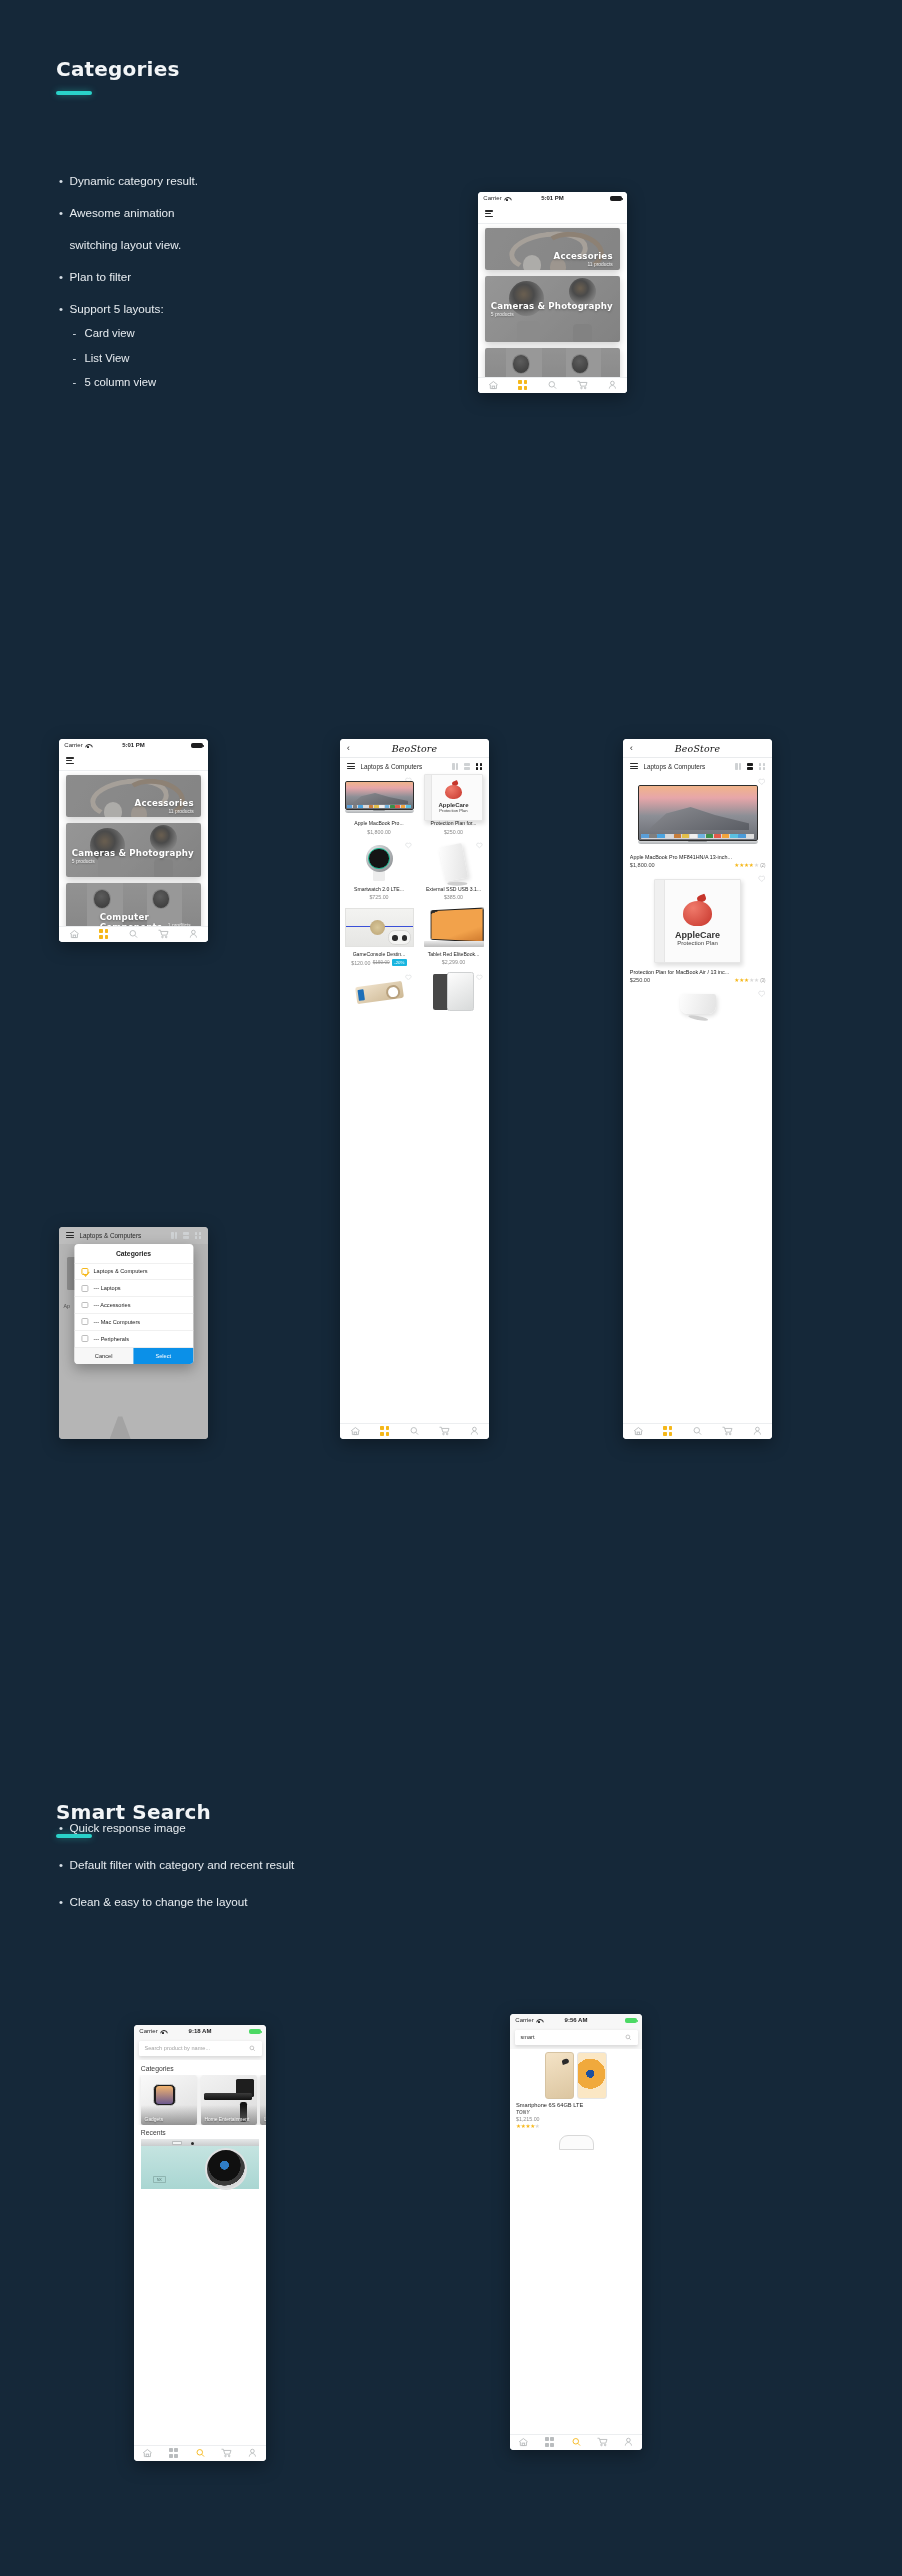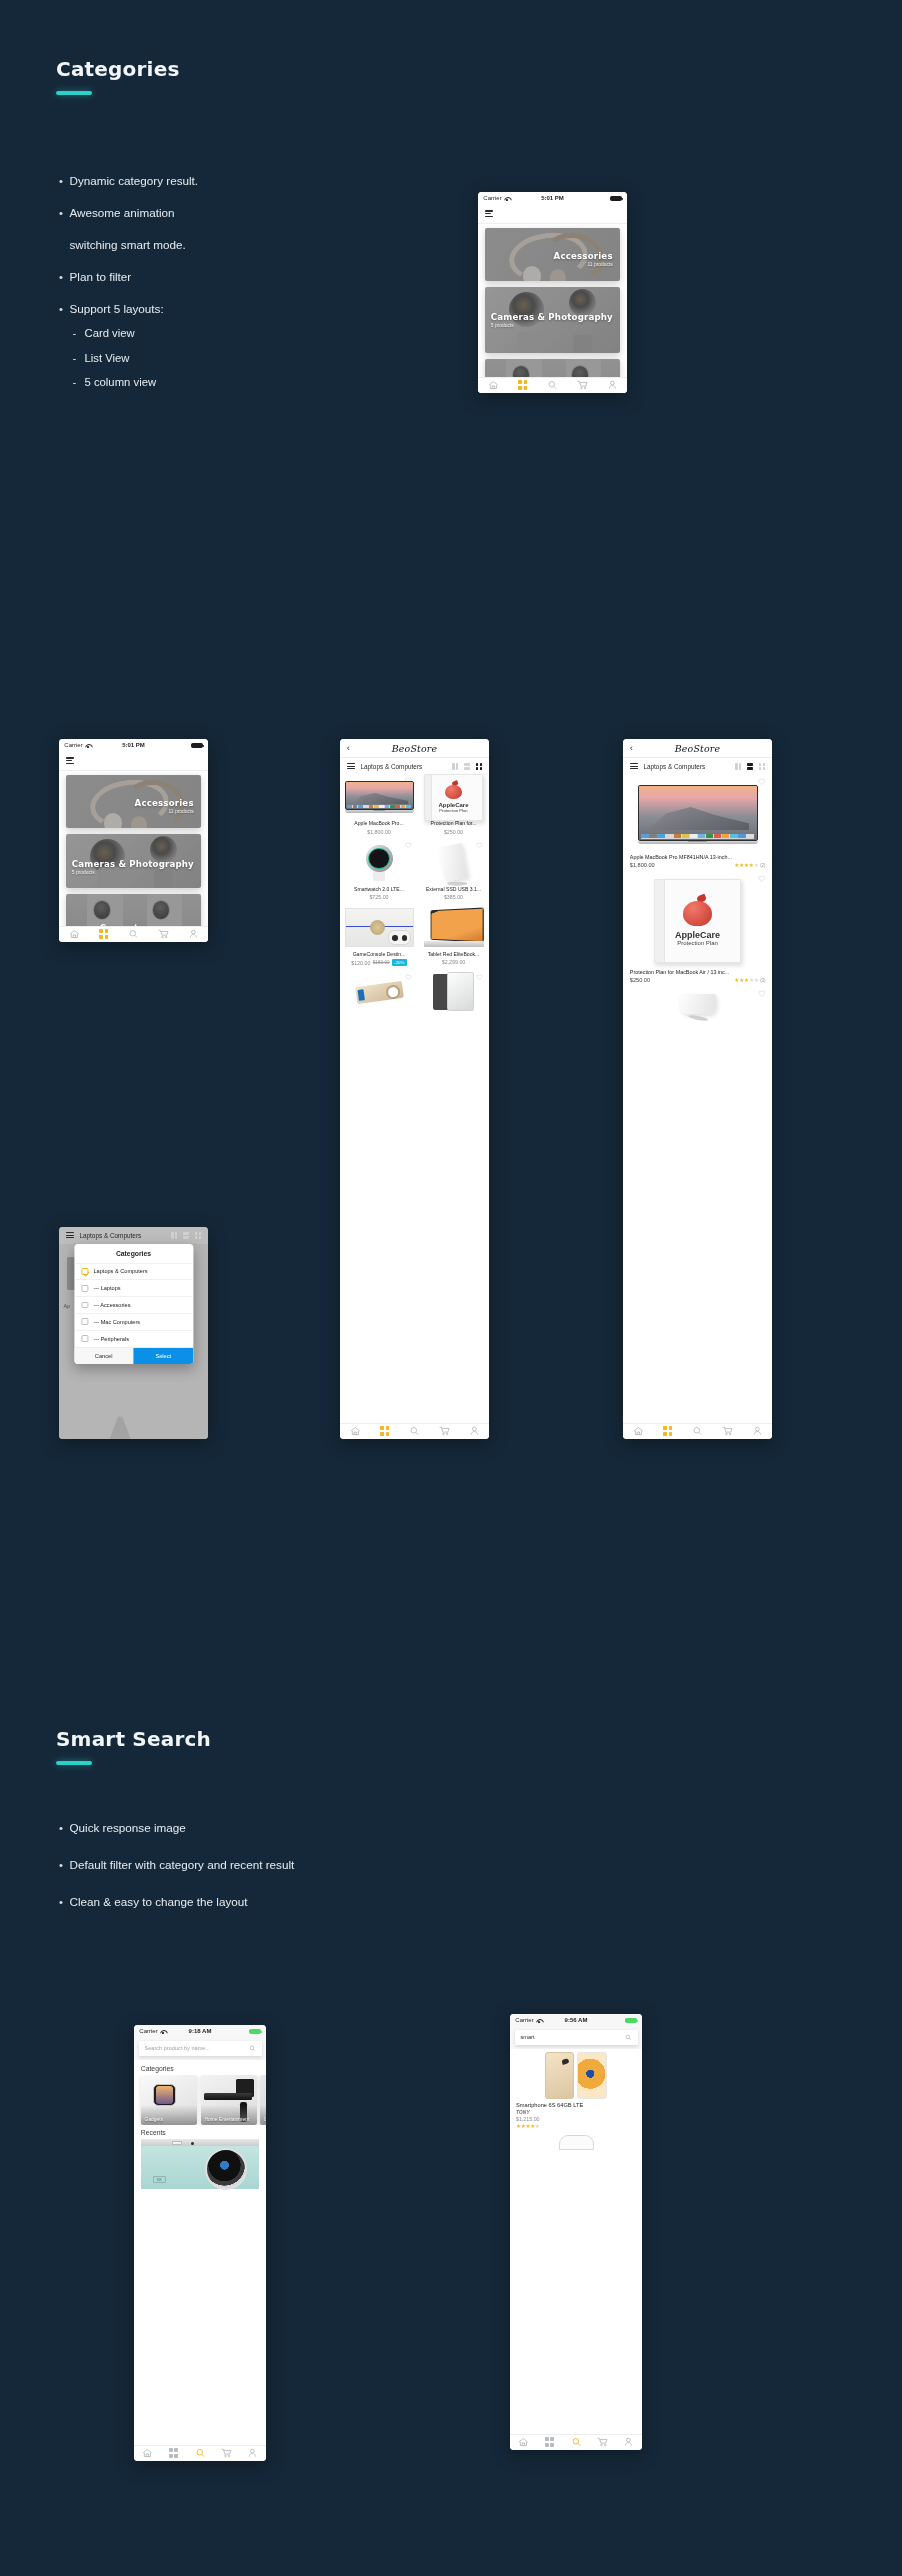--- a/index.html
+++ b/index.html
@@ -120,21 +120,21 @@
   .vt.rows { flex-direction: column; gap: 1.4px; }
   .vt.rows i { width: 6.8px; height: 2.6px; background: #cfd2d4; border-radius: 0.8px; }
   .vt.rows.active i { background: #1c1c1c; }
   .vt.grid { display: grid; grid-template-columns: 2.7px 2.7px; gap: 1.2px; }
   .vt.grid i { width: 2.7px; height: 2.7px; background: #cfd2d4; border-radius: 0.6px; }
   .vt.grid.active i { background: #1c1c1c; }
 
   
   .cat-list { padding: 4.5px 6.8px; display: flex; flex-direction: column; gap: 6px; background: #fff; }
   .cat-card {
-    position: relative; height: 53px; border-radius: 2.3px; overflow: hidden;
+    position: relative; height: 42px; border-radius: 2.3px; overflow: hidden;
     box-shadow: 0 2.3px 7.5px rgba(0,0,0,.18);
   }
   .cat-card .img { position: absolute; inset: 0; }
   .cat-card .shade { position: absolute; inset: 0; background: rgba(118,118,118,.42); }
   .cat-title {
     position: absolute; color: #fff; font-family: "DejaVu Sans", sans-serif;
     font-weight: bold; font-size: 8.6px;
     text-shadow: 0 0.8px 2.3px rgba(0,0,0,.35); letter-spacing: 0.2px;
   }
   .cat-count {
@@ -370,21 +370,21 @@
   <div class="bullets" style="left:59px; top:174px; width:316px;">
     <div class="bullet">
       <span class="dot">•</span>
       <span>Dynamic  category result.</span>
     </div>
     <div class="bullet">
       <span class="dot">•</span>
       <span>Awesome animation</span>
     </div>
     <div class="bullet cont">
-      <span>switching smart mode.</span>
+      <span>switching layout view.</span>
     </div>
     <div class="bullet">
       <span class="dot">•</span>
       <span>Plan to filter</span>
     </div>
     <div class="bullet" style="margin-bottom:10.5px;">
       <span class="dot">•</span>
       <span>Support 5 layouts:</span>
     </div>
     <div class="sub-bullet">
@@ -924,21 +924,21 @@
           <circle cx="8.5" cy="13" r="1.3"></circle>
           <circle cx="14.5" cy="13" r="1.3"></circle>
         </svg>
       <svg class="tabitem ic" viewBox="0 0 20 16">
           <circle cx="10" cy="5" r="3"></circle>
           <path d="M5 14c0-3 2.4-5 5-5s5 2 5 5"></path>
         </svg>
     </div>
   </div>
 
-  <div class="section-head" style="left:56px; top:1727px;">
+  <div class="section-head" style="left:56px; top:1800px;">
     <div class="section-title">Smart Search</div>
     <div class="section-rule"></div>
   </div>
 
   <div class="bullets" style="left:59px; top:1821px; width:421px;">
     <div class="bullet" style="margin-bottom:22.6px;">
       <span class="dot">•</span>
       <span>Quick response image</span>
     </div>
     <div class="bullet" style="margin-bottom:22.6px;">

